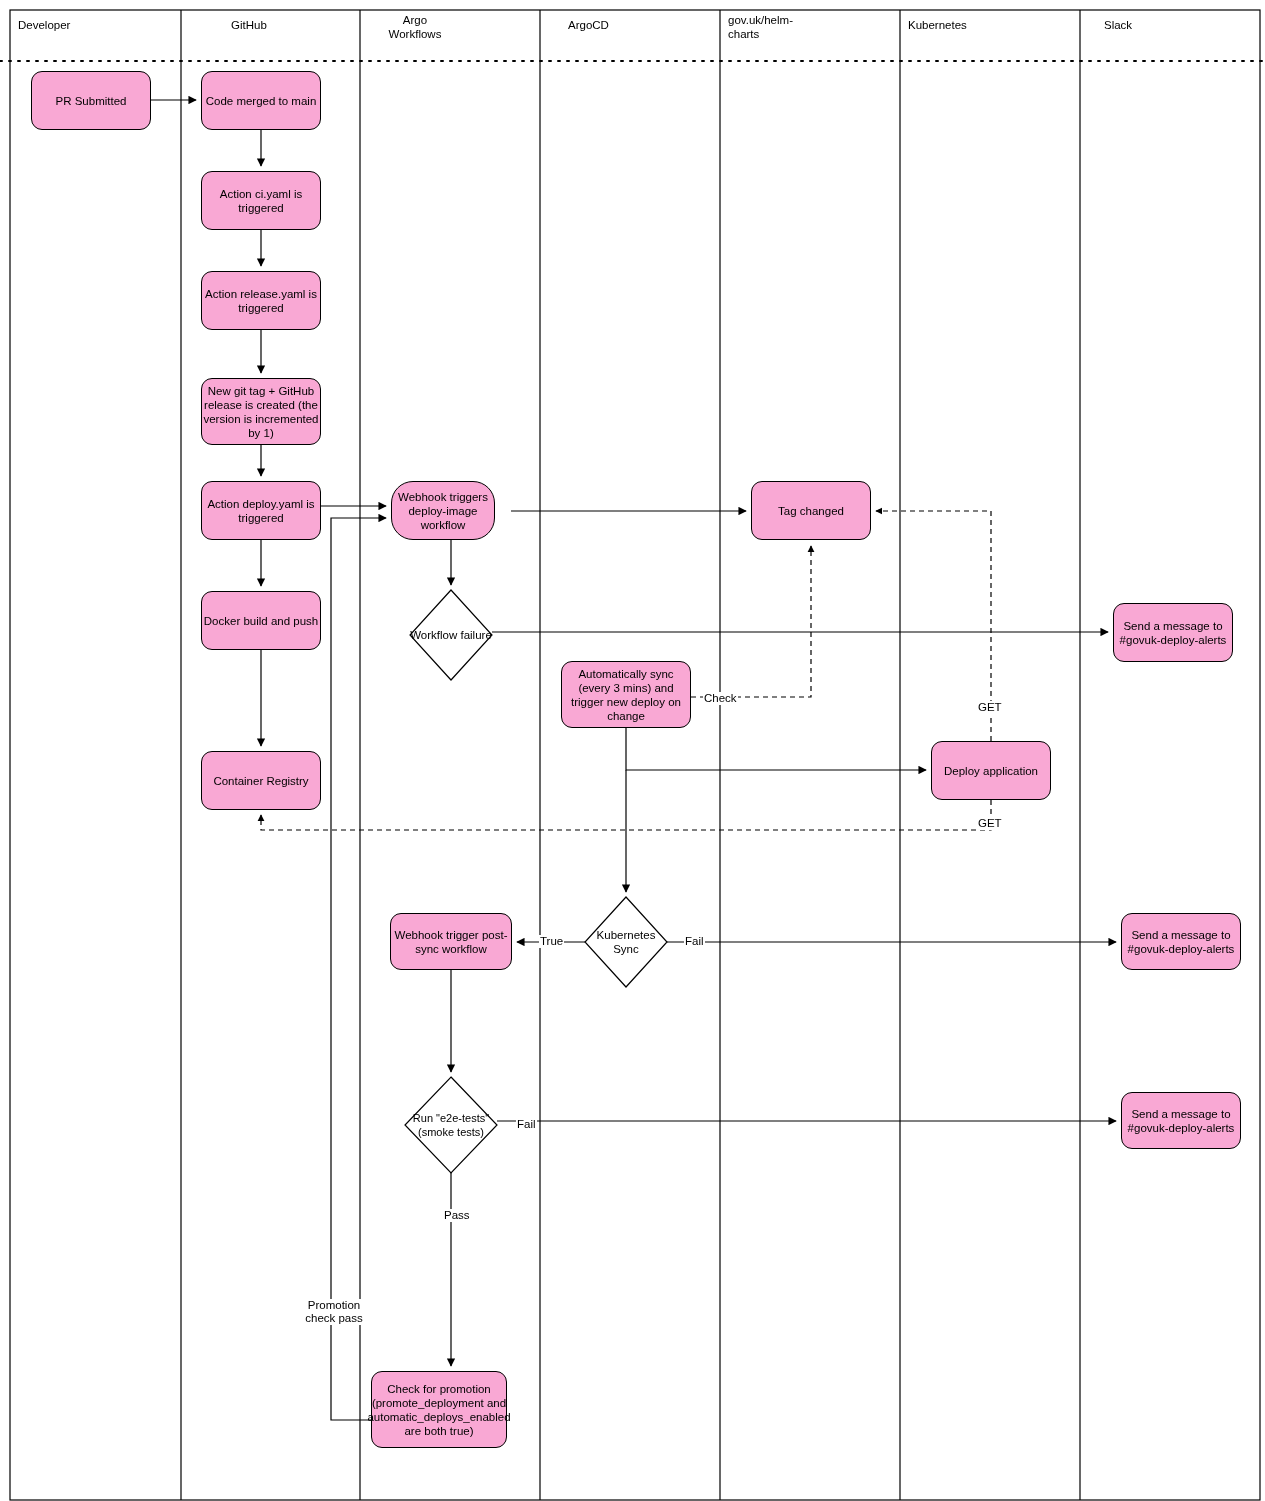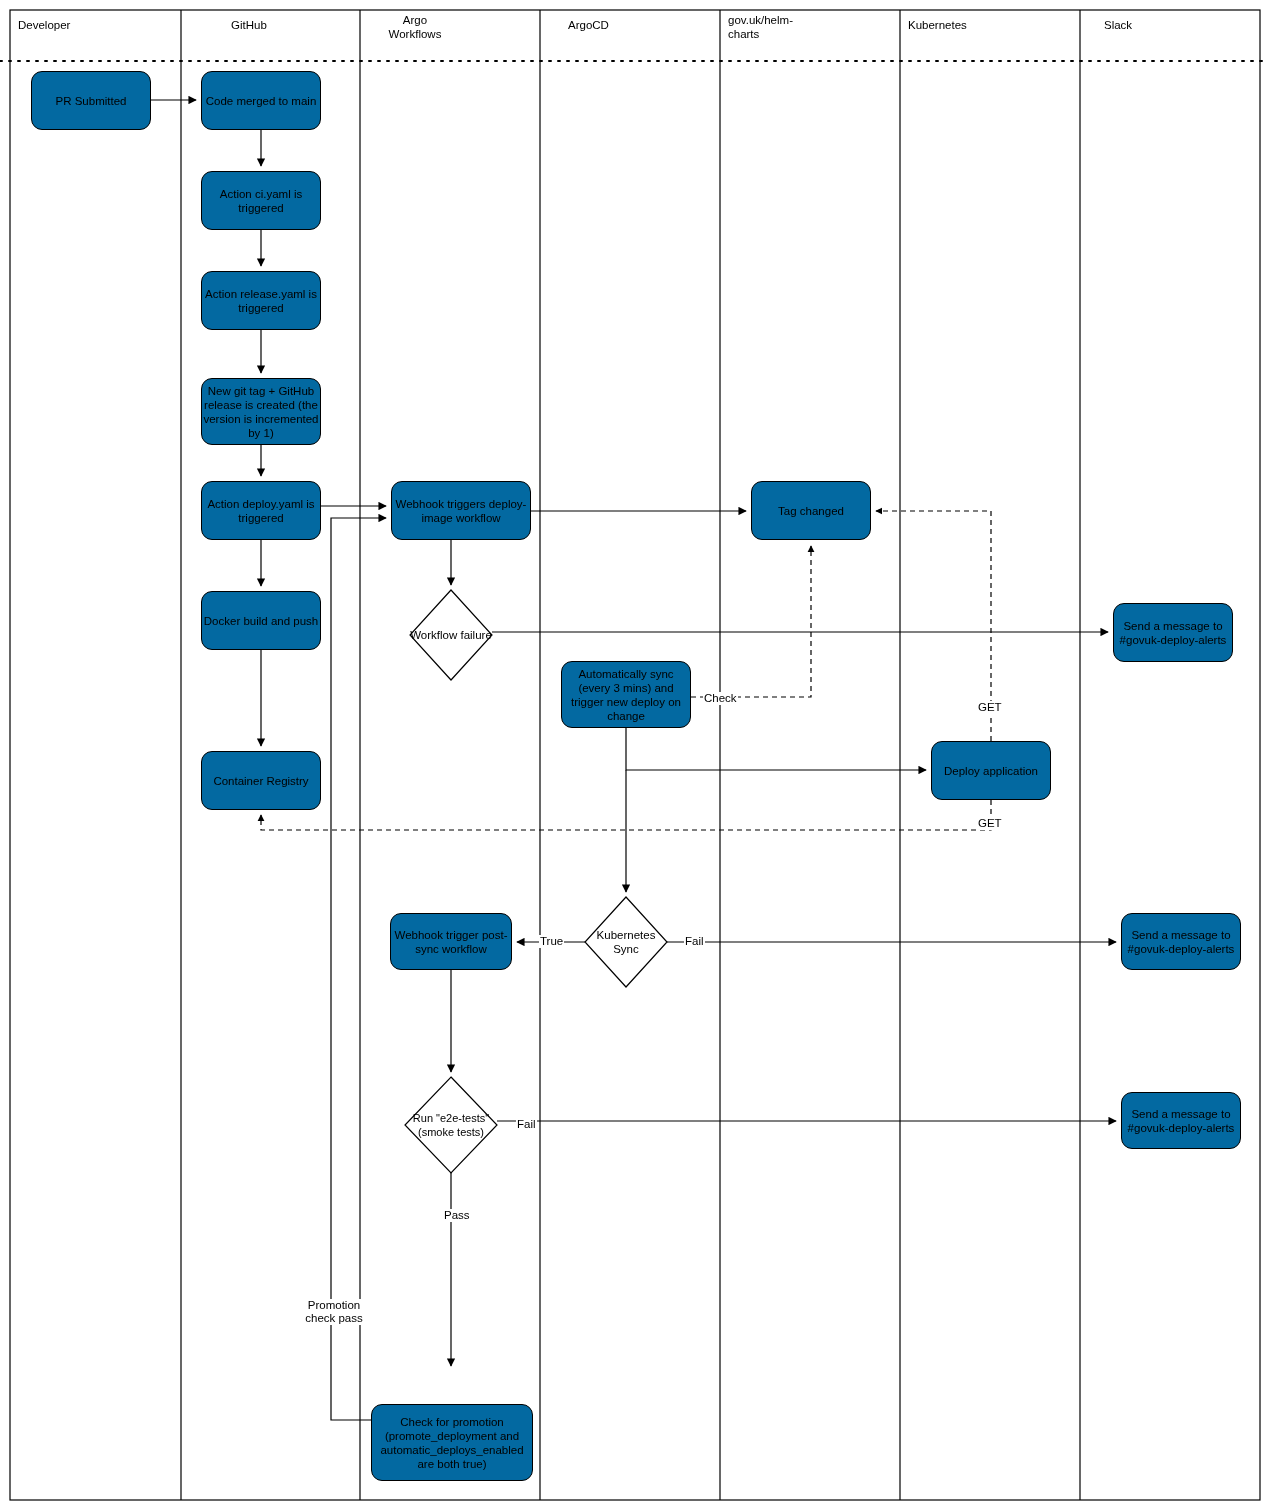--- a/index.html
+++ b/index.html
@@ -40,21 +40,21 @@
     align-items: center;
     justify-content: center;
     text-align: center;
     font-size: 11.5px;
     line-height: 14px;
     color: #000;
   }
   .node.rect {
     border: 1.2px solid #000;
     border-radius: 11px;
-    background: #0369a1;
+    background: #f9a8d4;
   }
   .node.diamond {
     background: transparent;
     border: none;
   }
   .node.diamond .dtext {
     position: relative;
     z-index: 2;
     background: transparent;
   }
@@ -207,37 +207,37 @@
   <div class="node rect" style="left:201px; top:271px; width:120px; height:59px;">Action release.yaml is triggered</div>
 
   <div class="node rect" style="left:201px; top:378px; width:120px; height:67px;">New git tag + GitHub release is created (the version is incremented by 1)</div>
 
   <div class="node rect" style="left:201px; top:481px; width:120px; height:59px;">Action deploy.yaml is triggered</div>
 
   <div class="node rect" style="left:201px; top:591px; width:120px; height:59px;">Docker build and push</div>
 
   <div class="node rect" style="left:201px; top:751px; width:120px; height:59px;">Container Registry</div>
 
-  <div class="node rect" style="left:391px; top:481px; width:140px; height:59px;">Webhook triggers deploy-image workflow</div>
+  <div class="node rect" style="left:391px; top:481px; width:104px; height:59px;border-radius:22px;">Webhook triggers deploy-image workflow</div>
 
   <div class="node rect" style="left:561px; top:661px; width:130px; height:67px;">Automatically sync (every 3 mins) and trigger new deploy on change</div>
 
   <div class="node rect" style="left:751px; top:481px; width:120px; height:59px;">Tag changed</div>
 
   <div class="node rect" style="left:931px; top:741px; width:120px; height:59px;">Deploy application</div>
 
   <div class="node rect" style="left:1113px; top:603px; width:120px; height:59px;">Send a message to #govuk-deploy-alerts</div>
 
   <div class="node rect" style="left:390px; top:913px; width:122px; height:57px;">Webhook trigger post-sync workflow</div>
 
   <div class="node rect" style="left:1121px; top:913px; width:120px; height:57px;">Send a message to #govuk-deploy-alerts</div>
 
   <div class="node rect" style="left:1121px; top:1092px; width:120px; height:57px;">Send a message to #govuk-deploy-alerts</div>
 
-  <div class="node rect" style="left:371px; top:1404px; width:162px; height:77px;">Check for promotion (promote_deployment and automatic_deploys_enabled are both true)</div>
+  <div class="node rect" style="left:371px; top:1371px; width:136px; height:77px;">Check for promotion (promote_deployment and automatic_deploys_enabled are both true)</div>
 
   <div class="node diamond" style="left:410px; top:590px; width:82px; height:90px;">
     <span class="dtext">Workflow failure</span>
   </div>
 
   <div class="node diamond" style="left:585px; top:897px; width:82px; height:90px;">
     <span class="dtext">Kubernetes Sync</span>
   </div>
 
   <div class="node diamond" style="left:398px; top:1077px; width:106px; height:96px; font-size:11px;">

